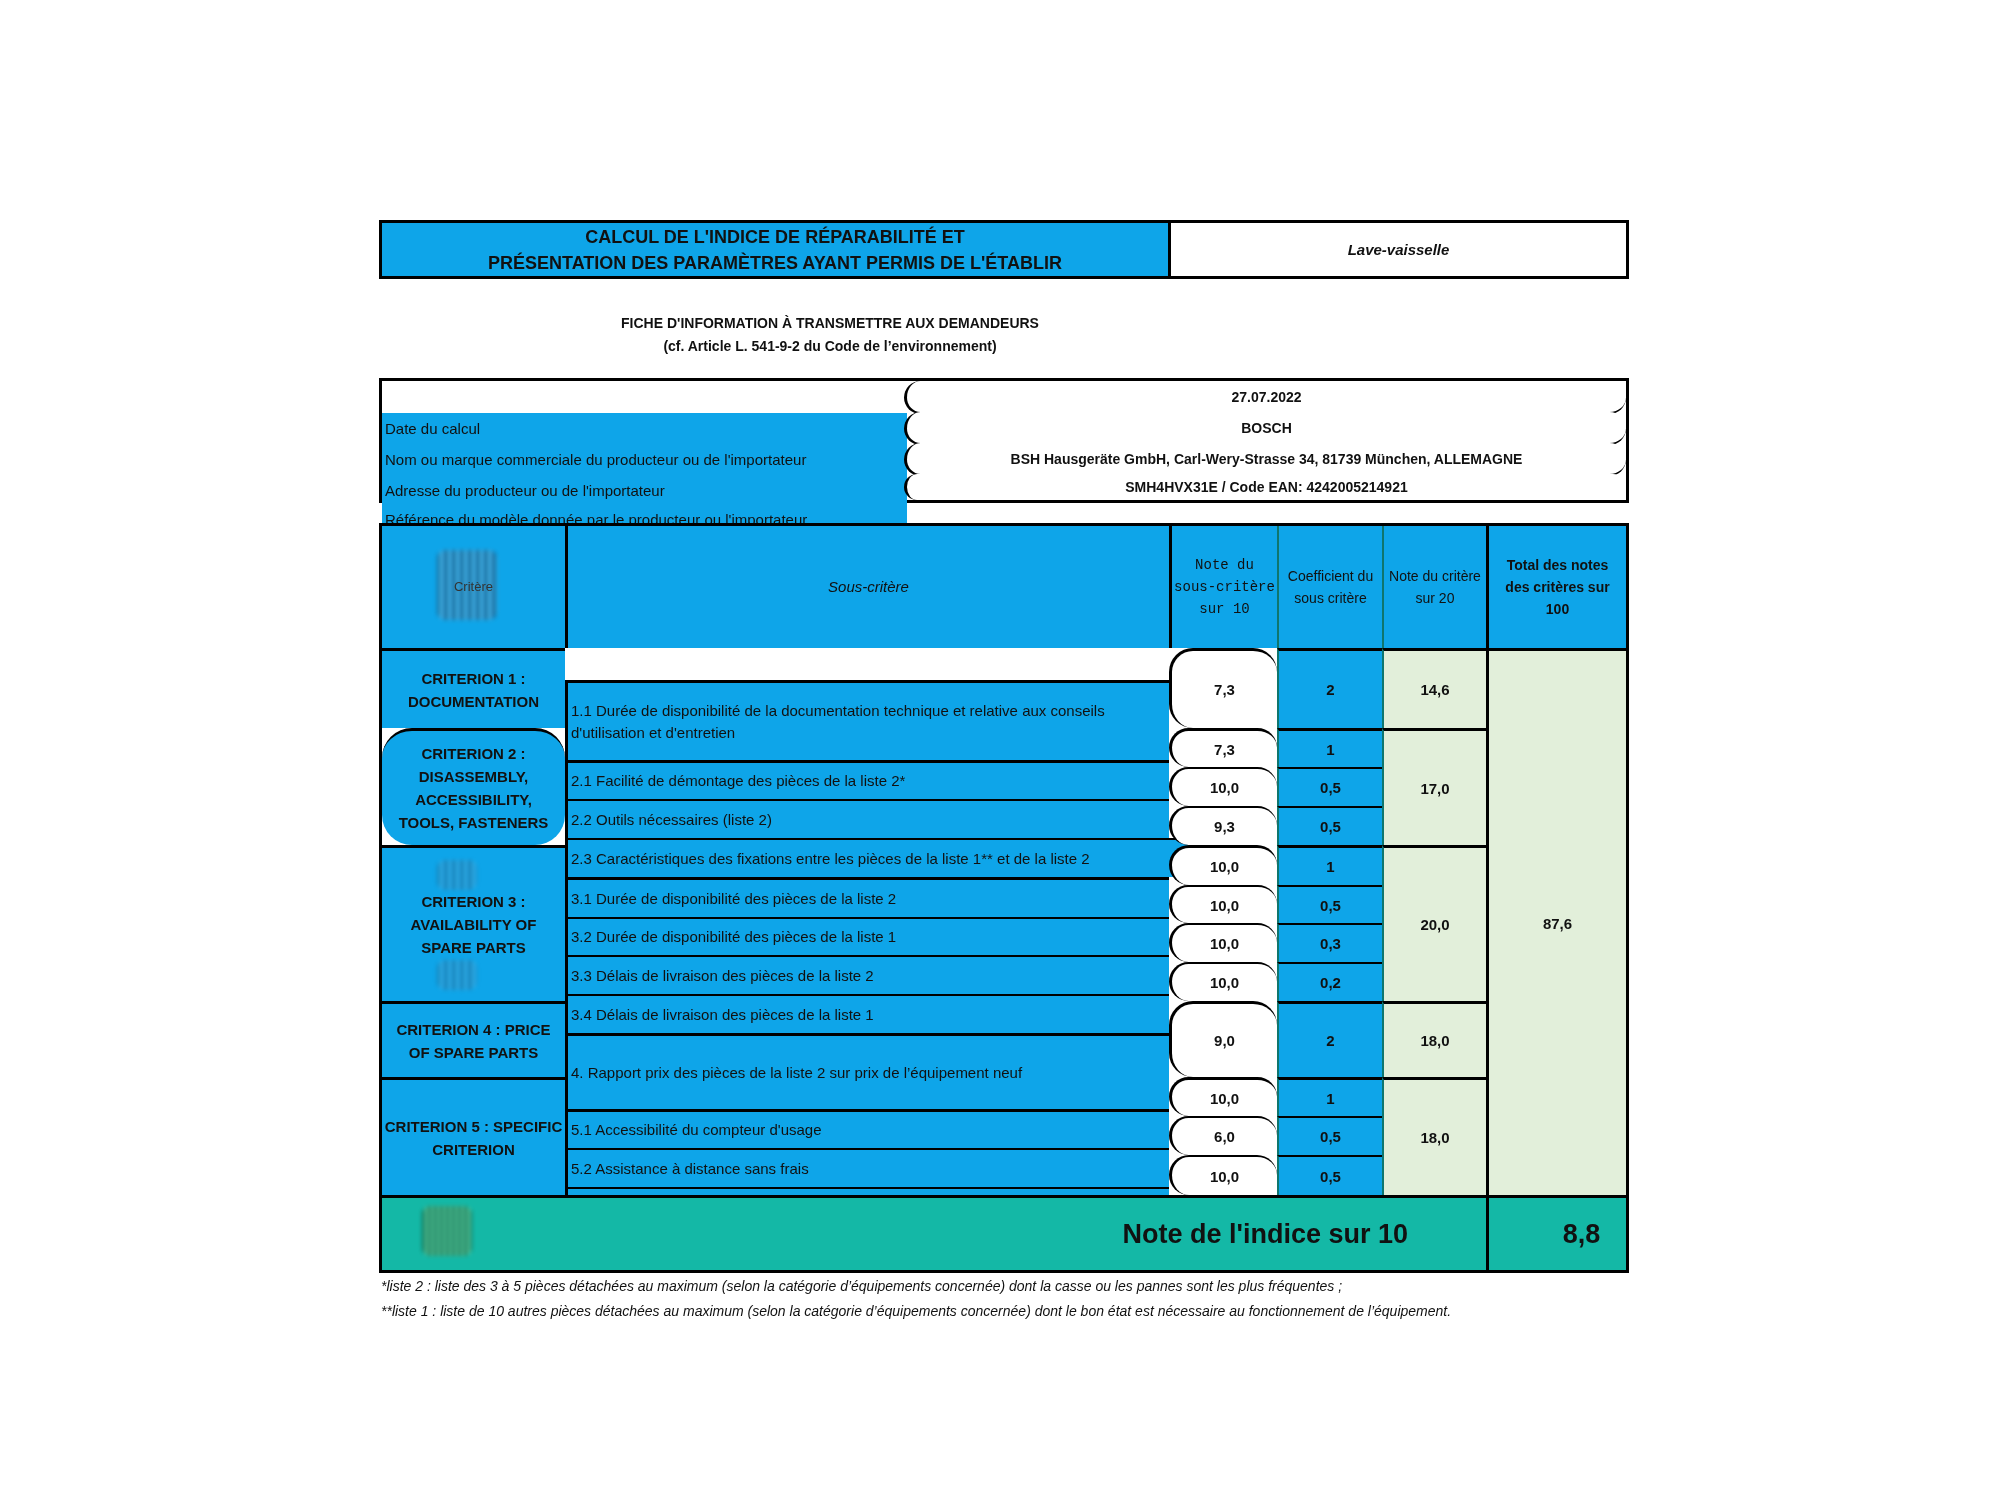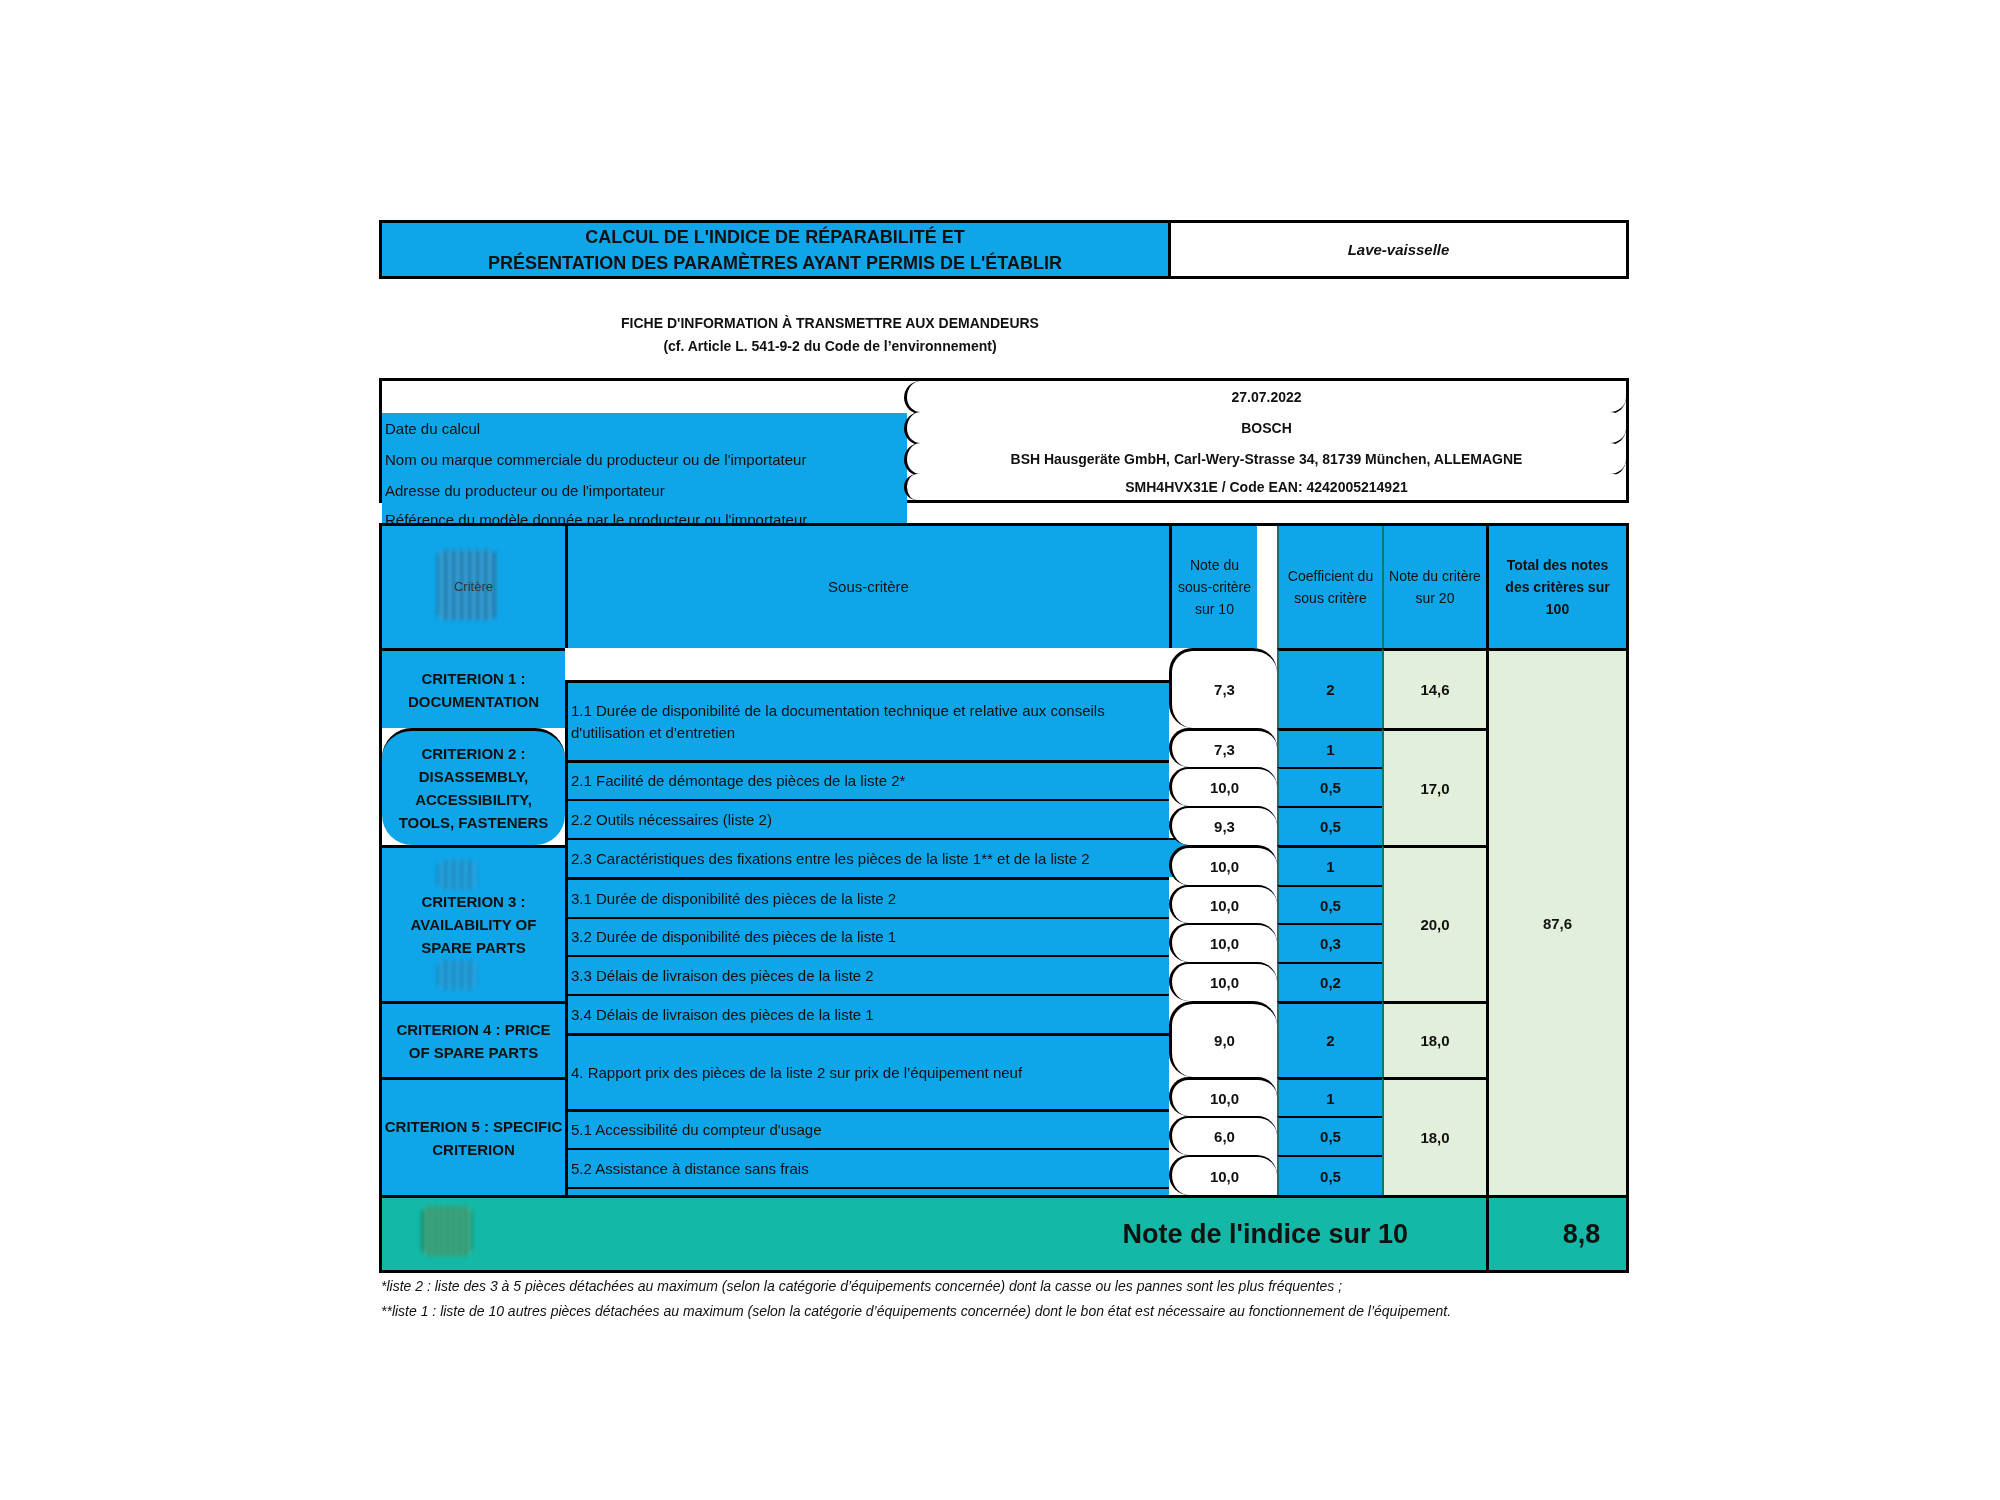--- a/index.html
+++ b/index.html
@@ -80,22 +80,22 @@
     <div class="info-value white flexc">SMH4HVX31E / Code EAN: 4242005214921</div>
   </div>
 </div>
 
 <div id="main-table" class="abs">
 
   <div class="cell gray flexc hdr" style="left:0;top:0;width:183px;height:122px;">
     <span class="blur-mark" style="left:55px;top:24px;"></span>
     <span style="position:relative;color:#333;font-size:13px;">Critère</span>
   </div>
-  <div class="cell gray flexc hdr blk" style="left:183px;top:0;width:604px;height:122px;">Sous-critère</div>
-  <div class="cell gray flexc hdr blk" style="left:787px;top:0;width:88px;height:122px;font-size:14px;padding:0 2px;">Note du sous-critère sur 10</div>
+  <div class="cell gray flexc hdr blk" style="left:183px;top:0;width:604px;height:122px;font-style:italic;">Sous-critère</div>
+  <div class="cell gray flexc hdr blk" style="left:787px;top:0;width:108px;height:122px;font-size:14px;padding:0 2px;font-family:Liberation Mono, monospace;">Note du sous-critère sur 10</div>
   <div class="cell gray flexc hdr bl" style="left:895px;top:0;width:105px;height:122px;font-size:14px;padding:0 8px;">Coefficient du sous critère</div>
   <div class="cell gray flexc hdr bl" style="left:1000px;top:0;width:104px;height:122px;font-size:14px;padding:0 2px;">Note du critère sur 20</div>
   <div class="cell gray flexc hdr blk bold" style="left:1104px;top:0;width:140px;height:122px;font-size:14px;padding:0 10px;">Total des notes des critères sur 100</div>
 
   <div class="cell gray flexc crit btk" style="left:0;top:122px;width:183px;height:80px;padding:0 10px;">CRITERION 1 : DOCUMENTATION</div>
   <div class="cell gray flexc crit btk" style="left:0;top:202px;width:183px;height:117px;padding:0 4px;border-radius:30px;">CRITERION 2 : DISASSEMBLY, ACCESSIBILITY, TOOLS, FASTENERS</div>
   <div class="cell gray flexc crit btk" style="left:0;top:319px;width:183px;height:156px;padding:0 2px;">
     <span class="blur-mark" style="left:55px;top:12px;width:40px;height:30px;opacity:0.5;"></span>
     <span class="blur-mark" style="left:55px;top:112px;width:40px;height:30px;opacity:0.5;"></span>
     <span style="position:relative;">CRITERION 3 : AVAILABILITY OF SPARE PARTS</span>

